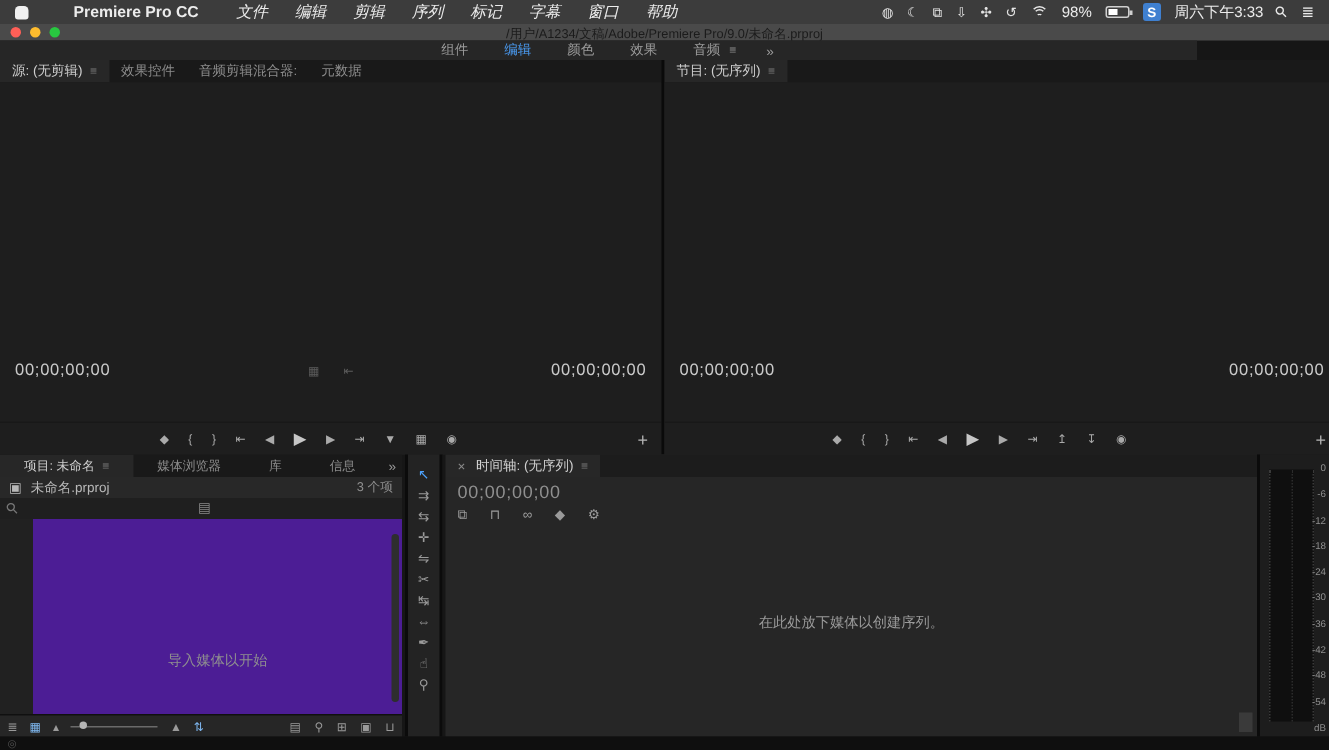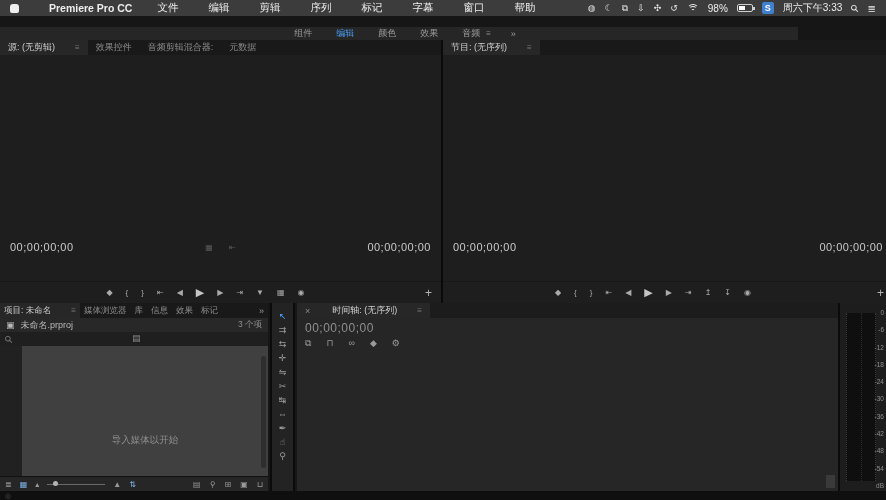--- a/index.html
+++ b/index.html
@@ -8,21 +8,21 @@
     position:relative; width:886px; height:500px; overflow:hidden;
     background:#161616; font-family:"Liberation Sans","DejaVu Sans",sans-serif;
     -webkit-font-smoothing:antialiased; cursor:default;
   }
   
   #menu-bar { position:absolute; left:0; top:0; width:886px; height:16px;
     background:#3c3c3c; display:flex; align-items:center; padding:0 10px;
     color:#ececec; font-size:10.5px; }
   #apple-logo { width:9px; height:9px; background:#f0f0f0; border-radius:3px 3px 2px 2px; margin-right:14px; }
   #app-name { font-weight:bold; margin-right:16px; white-space:nowrap;padding-left:16px; }
-  #menus { display:flex; gap:12px; }
+  #menus { display:flex; gap:0;font-style:italic; }
   #menus span { padding:0 9px; white-space:nowrap; }
   #status-cluster { margin-left:auto; display:flex; align-items:center; gap:9px; font-size:10px; }
   #status-icons-left { display:flex; align-items:center; gap:9px; color:#e4e4e4; font-size:9px; }
   .wifi { position:relative; width:12px; height:9px; }
   .wifi .arc { position:absolute; left:50%; transform:translateX(-50%);
     border:1.2px solid #e8e8e8; border-color:#e8e8e8 transparent transparent transparent; border-radius:50%; }
   .wifi .a1 { width:12px; height:12px; top:0; }
   .wifi .a2 { width:8px; height:8px; top:2.5px; }
   .wifi .a3 { width:4px; height:4px; top:5px; }
   .battery { position:relative; width:16px; height:8px; border:1px solid #cfcfcf; border-radius:2px; }
@@ -40,21 +40,21 @@
   #workspace-bar { position:absolute; left:0; top:27px; width:798px; height:13px; background:#262626;
     display:flex; align-items:center; justify-content:center; font-size:9px; color:#9b9b9b; }
   #workspace-tabs { display:flex; align-items:center; }
   #workspace-tabs span { padding:0 12px; white-space:nowrap; }
   #workspace-tabs span.active { color:#4a9af0; }
   #ws-menu { color:#8a8a8a; font-size:8px; margin-left:-6px; }
   #ws-overflow { margin-left:20px; color:#9b9b9b; font-size:9px; }
   
   .ptabbar { position:absolute; left:0; top:0; right:0; height:15px; background:#191919;
     display:flex; align-items:stretch; font-size:9px; color:#8c8c8c; overflow:hidden; }
-  .ptabbar .tab { padding:0 8px; display:flex; align-items:center; gap:20px; white-space:nowrap; }
+  .ptabbar .tab { padding:0 8px; display:flex; align-items:center; gap:5px; white-space:nowrap; }
   .ptabbar .tab.active { background:#272727; color:#cfcfcf; }
   .pmenu-glyph { color:#777; font-size:8px; }
   
   #top-panels { position:absolute; left:0; top:40px; width:886px; height:263px; }
   .monitor { position:absolute; top:0; height:263px; background:#1e1e1e; }
   #source-monitor { left:0; width:441px; }
   #program-monitor { left:443px; width:450px; }
   .v-divider { position:absolute; top:0; height:263px; width:2px; background:#0a0a0a; left:441px; }
   .monitor-body { position:absolute; left:0; right:0; top:15px; bottom:0; background:#1e1e1e; }
   .tc-row { position:absolute; top:186px; left:10px; right:10px; display:flex; justify-content:space-between;
@@ -63,29 +63,29 @@
     gap:16px; color:#5c5c5c; font-size:8px; }
   .transport { position:absolute; left:0; right:30px; bottom:0; height:21px; display:flex;
     align-items:center; justify-content:center; gap:13px; color:#aaa; font-size:8px; }
   .transport-zone { position:absolute; left:0; right:0; bottom:0; height:22px; border-top:1px solid #181818; }
   .transport span.big { font-size:11px; color:#c6c6c6; }
   .add-btn { position:absolute; right:9px; bottom:4px; color:#b5b5b5; font-size:12px; line-height:12px; }
   
   #bottom-panels { position:absolute; left:0; top:303px; width:886px; height:188px; }
   #project-panel { position:absolute; left:0; top:0; width:268px; height:188px; background:#212121; }
   #project-panel .ptabbar { font-size:8.5px; }
-  #project-panel .ptabbar .tab { padding:0 4px; }
+  #project-panel .ptabbar .tab { padding:0 16px; }
   #pj-overflow { position:absolute; right:4px; top:3px; color:#9a9a9a; font-size:9px; }
   #pj-name-row { position:absolute; left:0; right:0; top:15px; height:14px; background:#282828;
     display:flex; align-items:center; gap:6px; padding:0 6px; font-size:9px; color:#b8b8b8; }
   #pj-name-row .count { margin-left:auto; color:#8f8f8f; font-size:8.5px; }
   #pj-search-row { position:absolute; left:0; right:0; top:29px; height:14px; background:#1f1f1f;
     display:flex; align-items:center; padding:0 5px; color:#777; font-size:9px; }
   #pj-folder { position:absolute; left:132px; top:1px; color:#8a8a8a; font-size:9px; }
-  #pj-list { position:absolute; left:0; right:0; top:43px; bottom:15px; background:#404040;margin-left:22px; }
+  #pj-list { position:absolute; left:0; right:0; top:43px; bottom:15px; background:#4c1d95;margin-left:22px; }
   #pj-empty { position:absolute; left:0; right:0; top:88px; text-align:center; color:#8f8f8f; font-size:9.5px; }
   #pj-scrollbar { position:absolute; right:2px; top:10px; bottom:8px; width:5px; background:#2e2e2e; border-radius:3px; }
   #pj-footer { position:absolute; left:0; right:0; bottom:0; height:15px; background:#262626;
     border-top:1px solid #101010; display:flex; align-items:center; gap:8px; padding:0 5px;
     color:#9a9a9a; font-size:8px; }
   #pj-footer .left-icons, #pj-footer .right-icons { display:flex; align-items:center; gap:8px; }
   #pj-footer .right-icons { margin-left:auto; gap:9px; }
   #pj-footer .left-icons span:nth-child(2) { color:#7fb8f0; }
   .zoom-slider { position:relative; width:58px; height:1px; background:#6a6a6a; }
   .zoom-slider .handle { position:absolute; left:6px; top:-2.5px; width:5px; height:5px; border-radius:50%; background:#b5b5b5; }
@@ -152,20 +152,28 @@
       <span class="battery">
           <span class="fill"></span>
         </span>
       <span class="ime-badge">S</span>
       <span>周六下午3:33</span>
       <span class="spot">⚲</span>
       <span>≣</span>
     </div>
   </div>
 
+  <div id="title-bar">
+    <div id="traffic">
+      <span style="background:#ff5f57"></span>
+      <span style="background:#febc2e"></span>
+      <span style="background:#28c840"></span>
+    </div>
+    <div id="doc-path">/用户/A1234/文稿/Adobe/Premiere Pro/9.0/未命名.prproj</div>
+  </div>
 
   <div id="workspace-bar">
     <div id="workspace-tabs">
         <span>组件</span>
         <span class="active">编辑</span>
         <span>颜色</span>
         <span>效果</span>
         <span>音频</span>
       </div>
     <span id="ws-menu">≡</span>
@@ -320,20 +328,21 @@
         </span>
       </div>
       <div id="tl-timecode">00;00;00;00</div>
       <div id="tl-toolbar">
           <span>⧉</span>
           <span>⊓</span>
           <span>∞</span>
           <span>◆</span>
           <span>⚙</span>
         </div>
+      <div id="tl-empty">在此处放下媒体以创建序列。</div>
       <div id="tl-thumb"></div>
     </div>
 
     <div id="meter-panel">
       <div id="meter-box"></div>
       <div id="meter-scale">
           <span>0</span>
           <span>-6</span>
           <span>-12</span>
           <span>-18</span>

